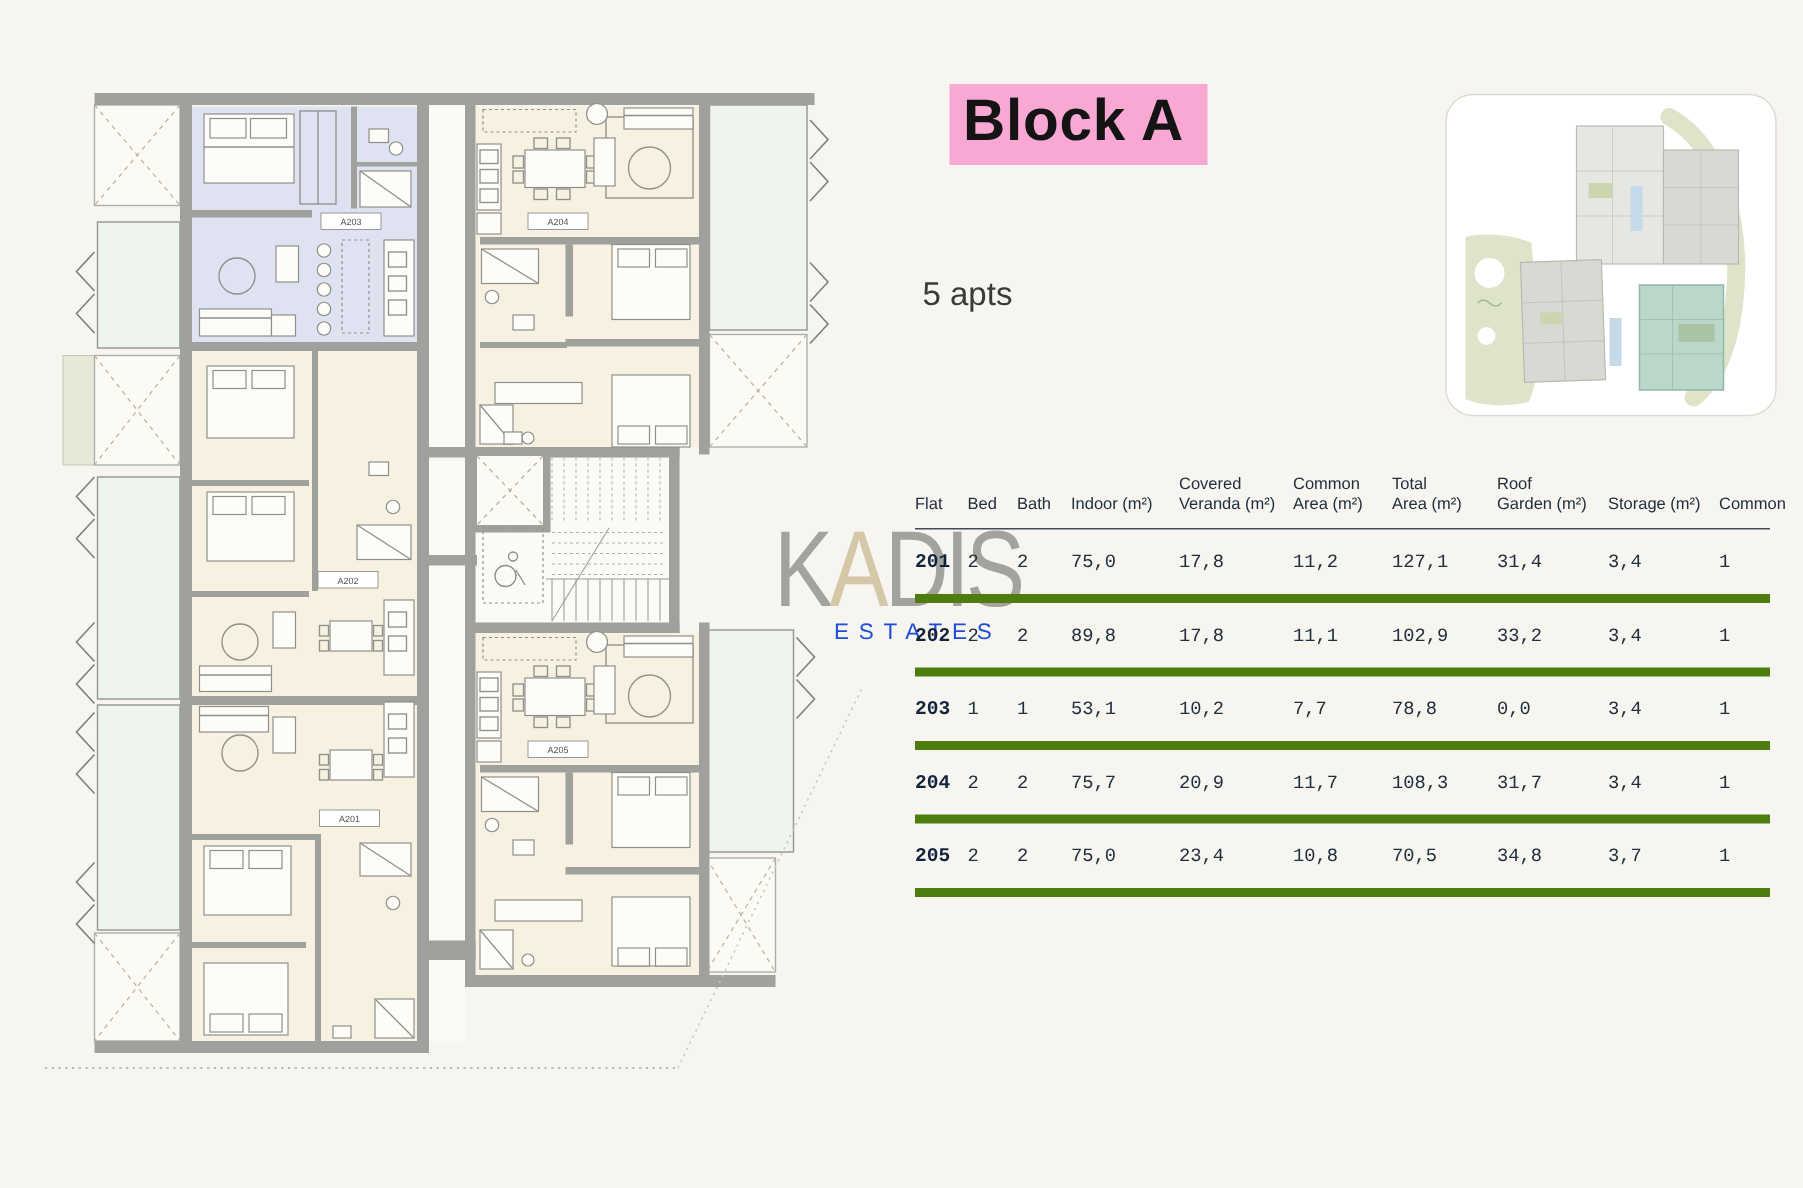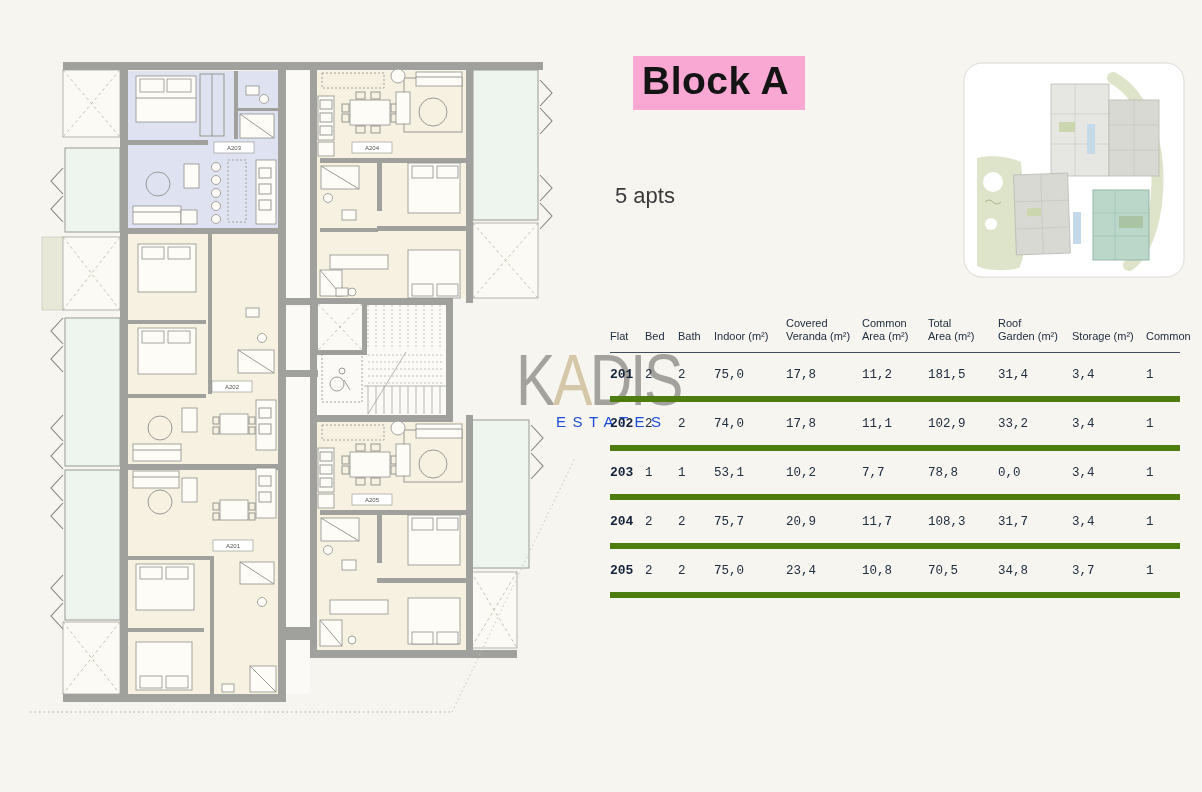--- a/index.html
+++ b/index.html
@@ -453,31 +453,31 @@
       <div class="th">Common</div>
     </div>
 
     <div class="trow">
       <div class="td-flat">201</div>
       <div>2</div>
       <div>2</div>
       <div>75,0</div>
       <div>17,8</div>
       <div>11,2</div>
-      <div>181,5</div>
+      <div>127,1</div>
       <div>31,4</div>
       <div>3,4</div>
       <div>1</div>
     </div>
 
     <div class="trow">
       <div class="td-flat">202</div>
       <div>2</div>
       <div>2</div>
-      <div>74,0</div>
+      <div>89,8</div>
       <div>17,8</div>
       <div>11,1</div>
       <div>102,9</div>
       <div>33,2</div>
       <div>3,4</div>
       <div>1</div>
     </div>
 
     <div class="trow">
       <div class="td-flat">203</div>

